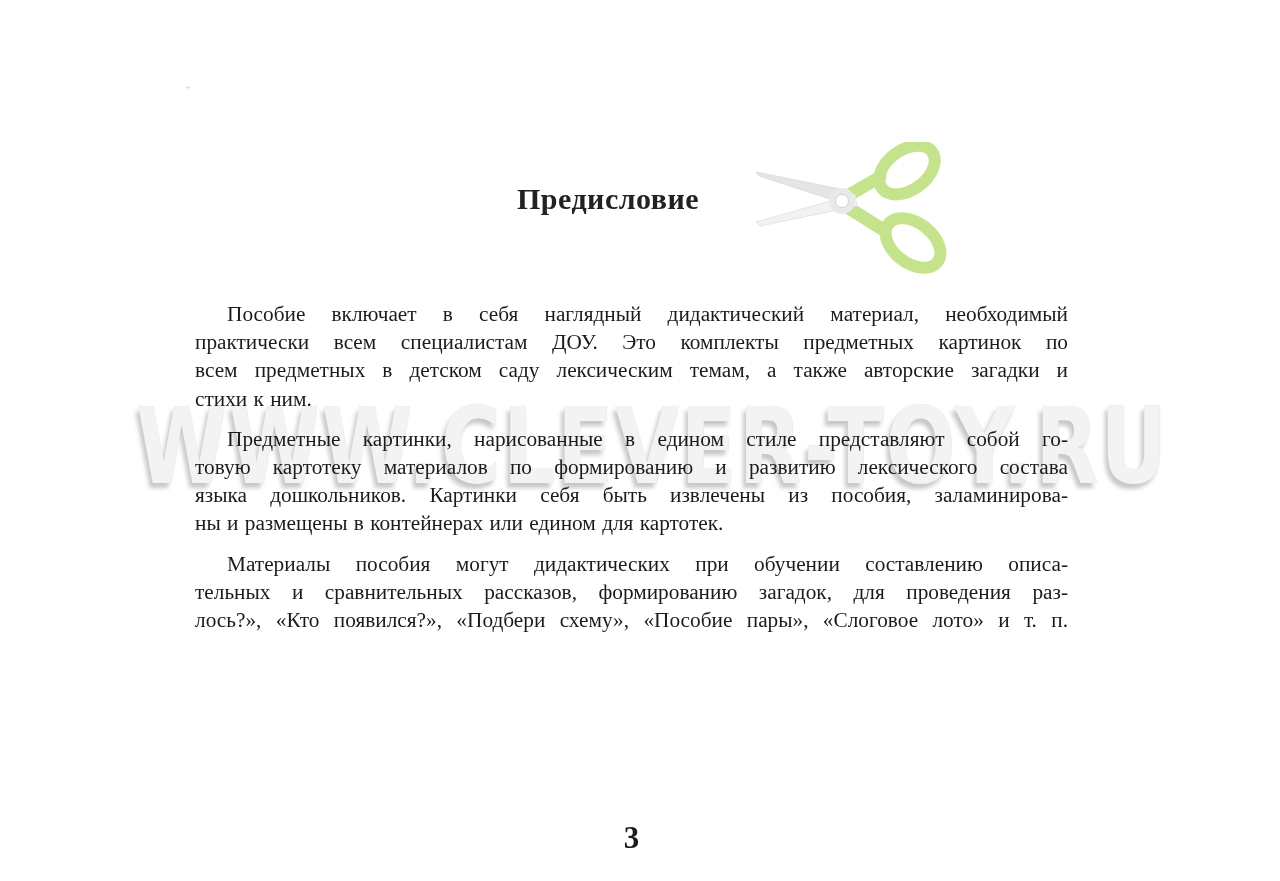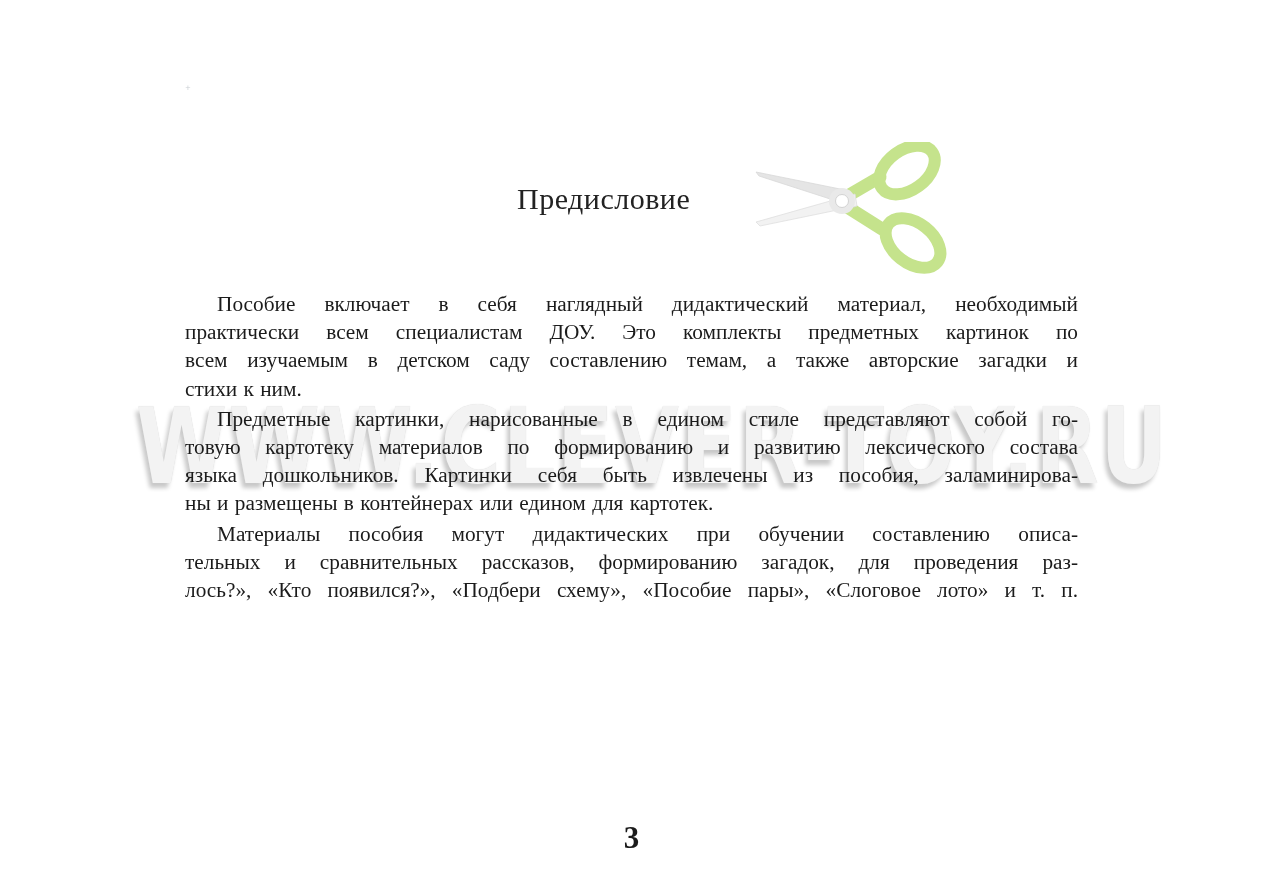--- a/index.html
+++ b/index.html
@@ -34,39 +34,39 @@
     text-shadow:0 0 1px #d4d4d4, -4px 5px 5px #c8c8c8, 2px -2px 2px #ffffff;
     transform:scaleX(0.78);
     transform-origin:left top;
     user-select:none;
   }
   .heading{
     position:absolute;left:517px;top:182px;
     z-index:1;
     margin:0;
     font-family:"Liberation Serif", serif;
-    font-weight:normal;
+    font-weight:bold;
     font-size:30px;
     letter-spacing:0.5px;
     color:#222222;
     text-align:center;
   }
   .scissors{
     position:absolute;left:752px;top:142px;
     width:205px;height:132px;
     z-index:1;
   }
   .textblock{
     position:absolute;left:183px;top:288px;width:897px;
     z-index:1;
     font-size:21.3px;
     line-height:28.2px;
     color:#1b1b1b;
   }
-  .para{margin:2px;padding:0;}
+  .para{margin:12px;padding:0;}
   .line{
     text-align:justify;
     text-align-last:justify;
     white-space:normal;
     word-spacing:1px;
   }
   .line.first{text-indent:32px;}
   .line.left{text-align-last:left;}
   .pagenum{
     position:absolute;left:183px;top:820px;width:897px;
@@ -106,21 +106,21 @@
 
     <circle cx="90" cy="59" r="13" fill="#e9e9e9"></circle>
     <circle cx="90" cy="59" r="6.5" fill="#ffffff" stroke="#d3d3d3" stroke-width="1"></circle>
   </svg>
 
   <div class="textblock">
 
     <div class="para">
       <div class="line first">Пособие включает в себя наглядный дидактический материал, необходимый</div>
       <div class="line">практически всем специалистам ДОУ. Это комплекты предметных картинок по</div>
-      <div class="line">всем изучаемым в детском саду составлению темам, а также авторские загадки и</div>
+      <div class="line">всем предметных в детском саду лексическим темам, а также авторские загадки и</div>
       <div class="line left">стихи к ним.</div>
     </div>
 
     <div class="para">
       <div class="line first">Предметные картинки, нарисованные в едином стиле  представляют собой го-</div>
       <div class="line">товую картотеку материалов по формированию и развитию лексического состава</div>
       <div class="line">языка дошкольников. Картинки себя быть извлечены из пособия, заламинирова-</div>
       <div class="line left">ны и размещены в контейнерах или едином для картотек.</div>
     </div>
 

